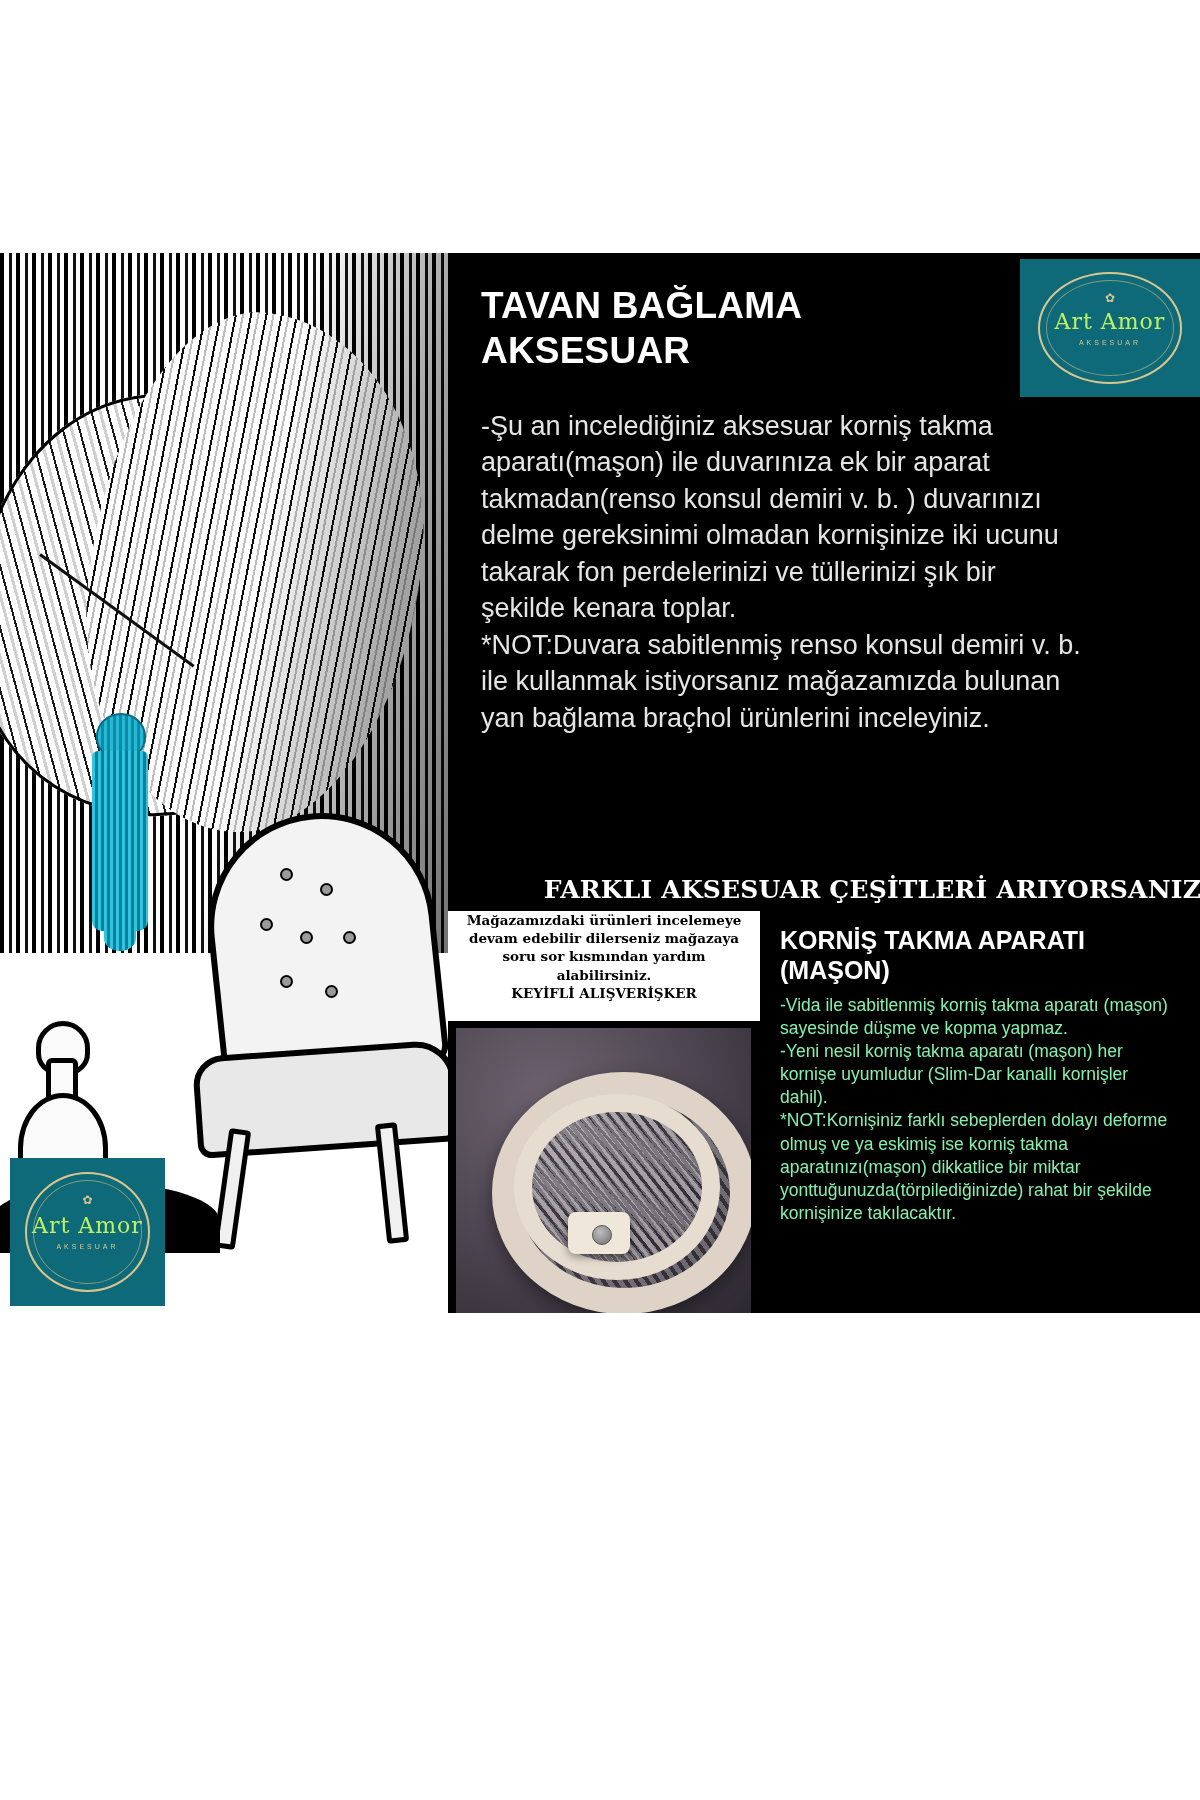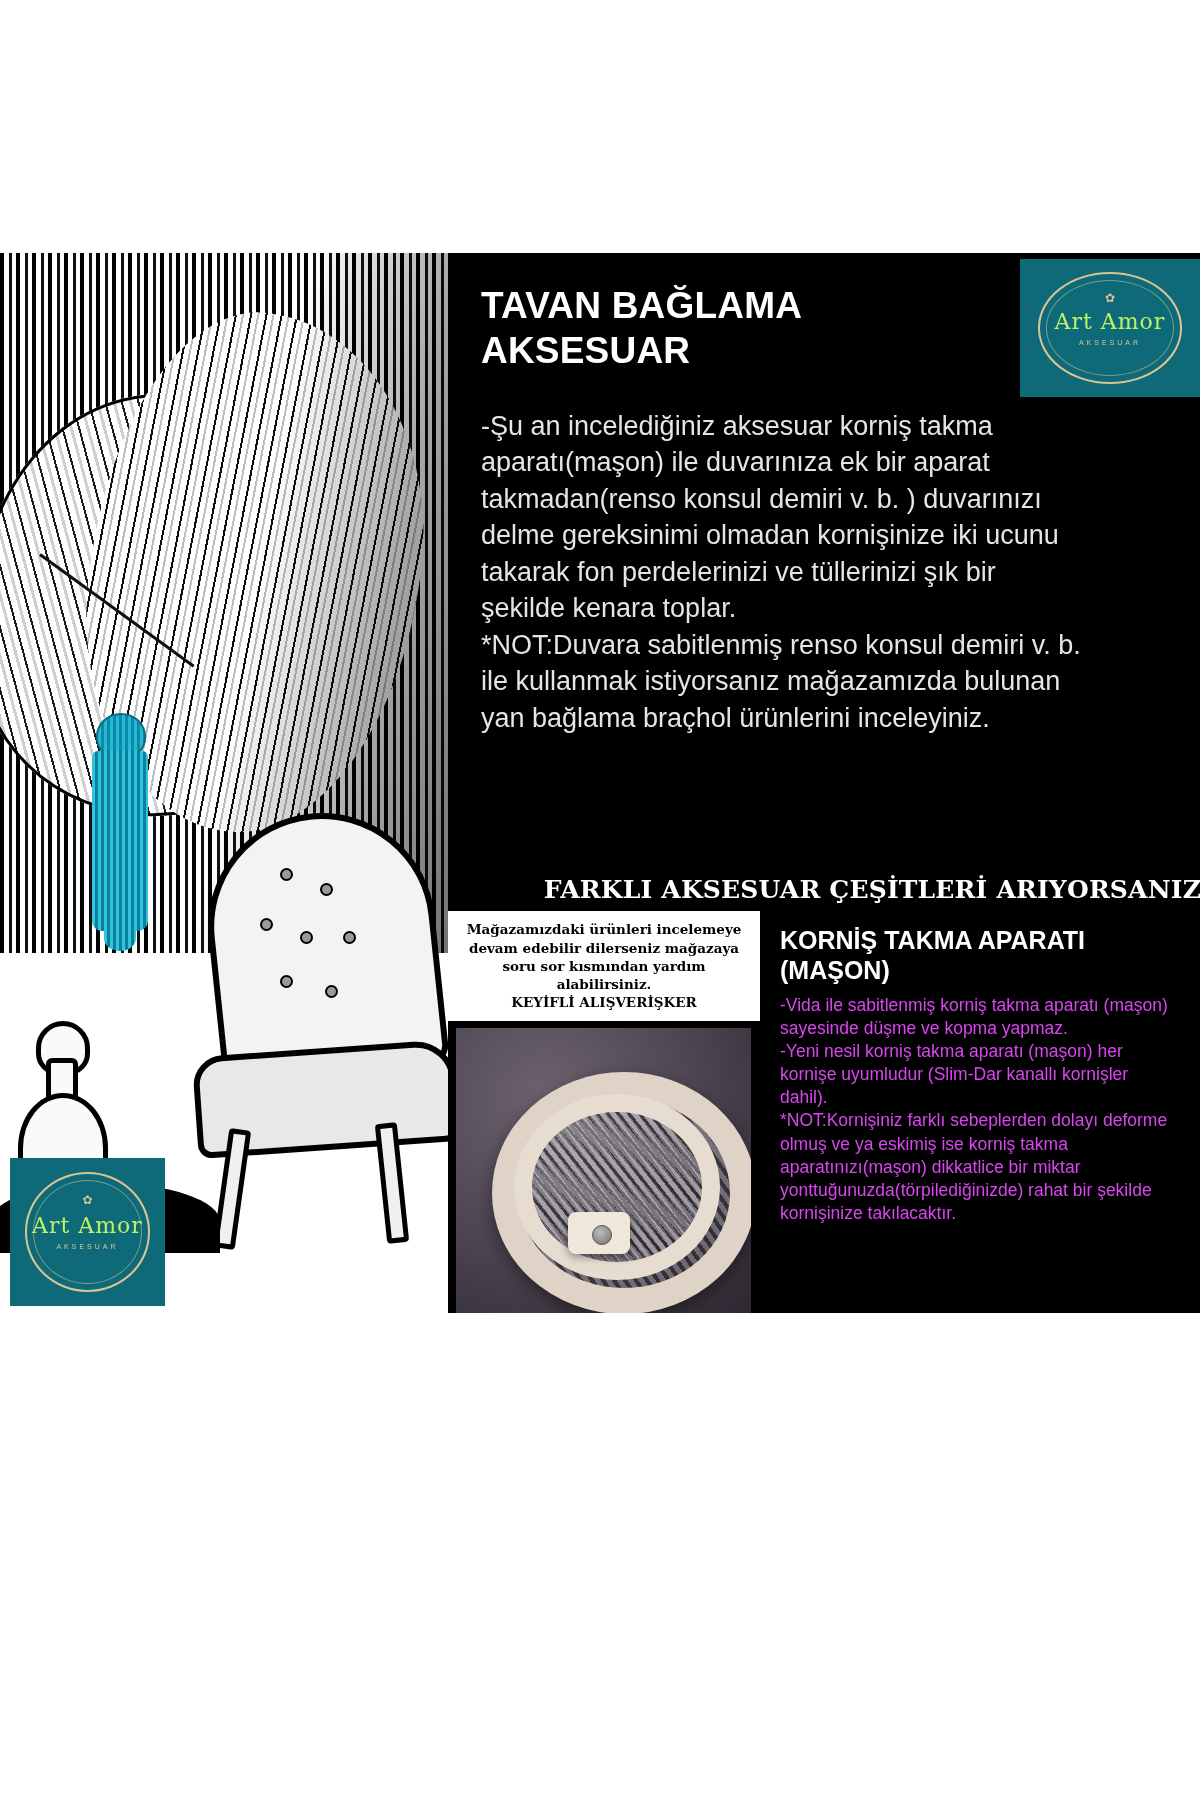--- a/index.html
+++ b/index.html
@@ -329,21 +329,20 @@
   }
 
   .note-box {
     position: absolute;
     left: 0;
     top: 658px;
     width: 312px;
     height: 110px;
     background: #ffffff;
     display: flex;
-    align-items: center;
     justify-content: center;
     text-align: center;
     padding: 0 10px;
     box-sizing: border-box;
   }
   .note-text {
     color: #000;
     font-family: "DejaVu Serif", serif;
     font-weight: bold;
     font-size: 13.5px;
@@ -421,21 +420,21 @@
   }
   .sub-title {
     color: #ffffff;
     font-size: 25px;
     font-weight: bold;
     line-height: 1.2;
     white-space: pre-line;
   }
   .sub-text {
     margin-top: 9px;
-    color: #d946ef;
+    color: #86efac;
     font-size: 17.5px;
     line-height: 1.32;
     white-space: pre-line;
   }
 </style>
 </head>
 <body>
 
 <div class="page">
 

